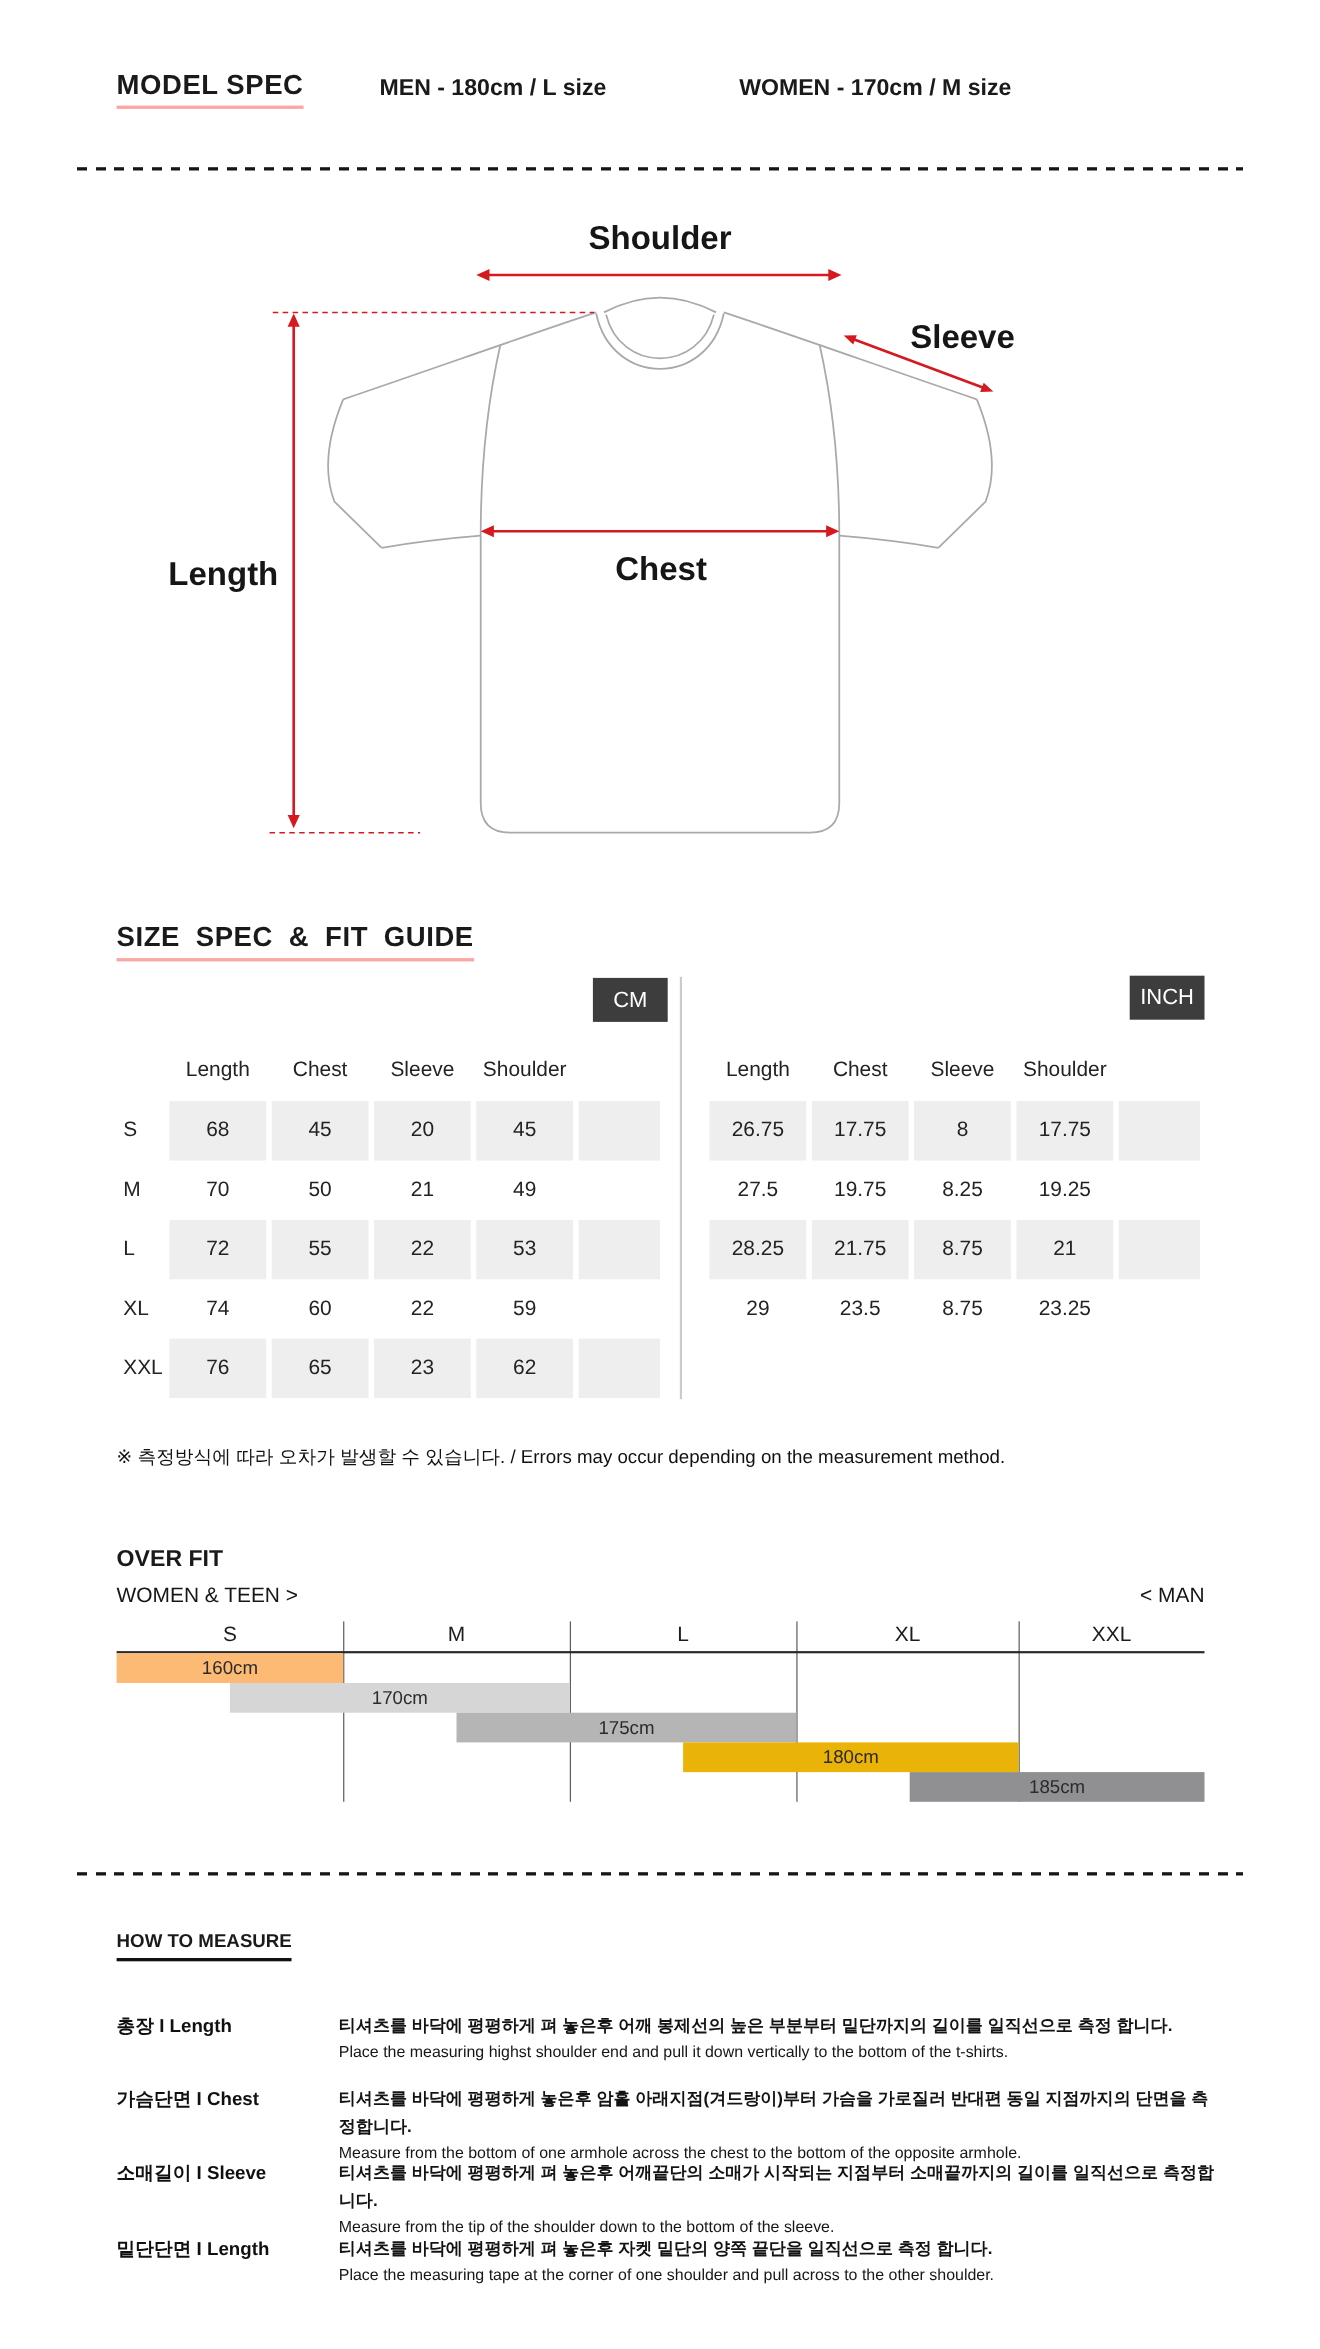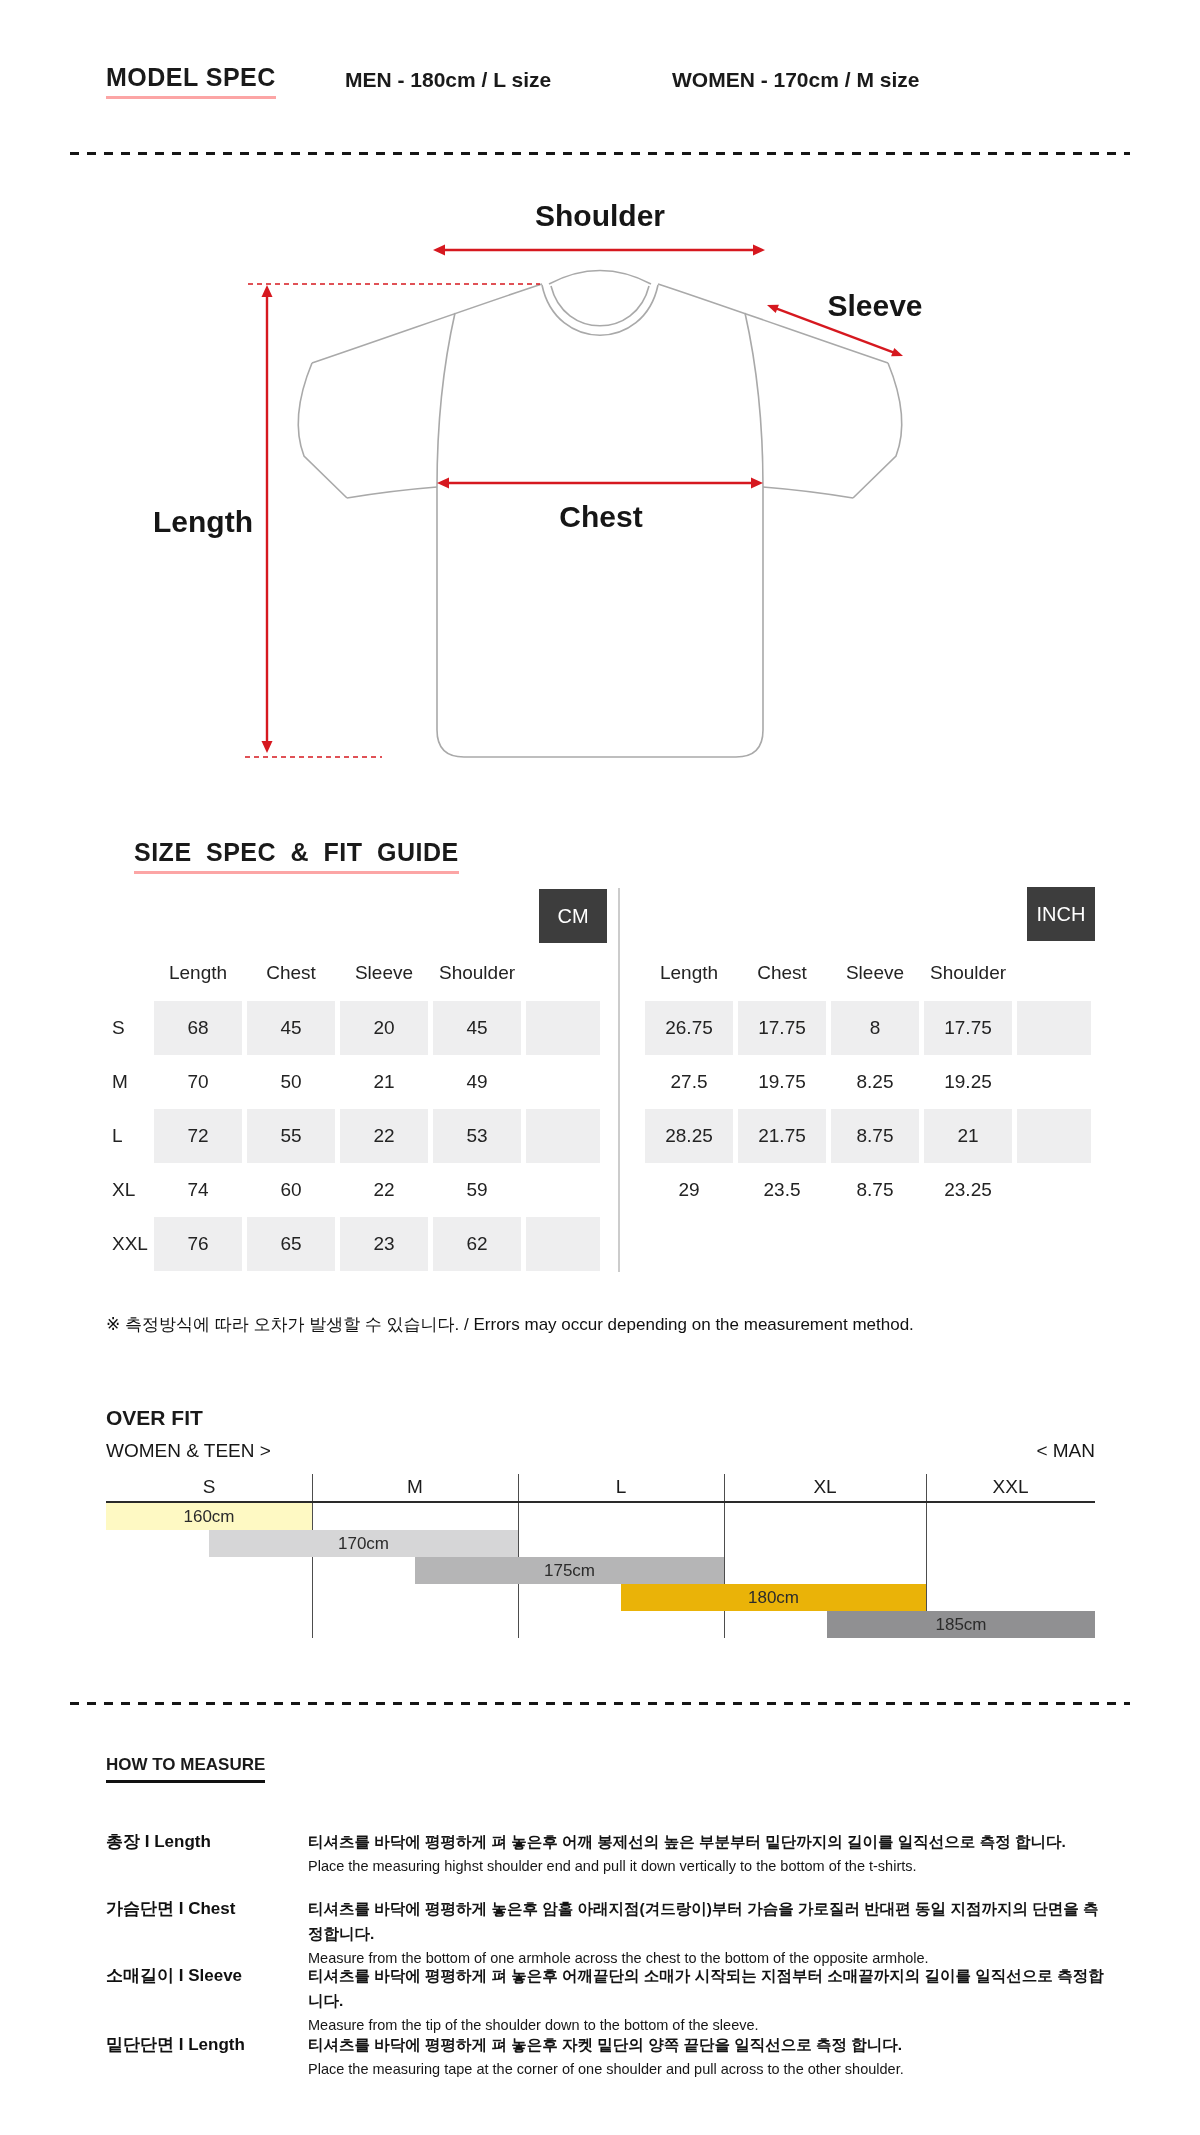--- a/index.html
+++ b/index.html
@@ -6,21 +6,21 @@
   body{font-family:"Liberation Sans","DejaVu Sans",sans-serif;color:#1a1a1a;}
   .canvas{position:relative;width:1200px;height:2135px;background:#fff;overflow:hidden;}
   .abs{position:absolute;}
 
   
   .h-title{font-size:25px;font-weight:bold;letter-spacing:.5px;border-bottom:3px solid #fca5a5;padding-bottom:4px;display:inline-block;}
   .h-sub{font-size:21px;font-weight:bold;}
   .dashline{height:3px;background:repeating-linear-gradient(to right,#161616 0 9px,transparent 9px 17px);}
 
   
-  .badge{width:68px;height:54px;background:#3d3d3d;color:#fff;font-size:20px;display:flex;align-items:center;justify-content:center;}
+  .badge{width:68px;height:40px;background:#3d3d3d;color:#fff;font-size:20px;display:flex;align-items:center;justify-content:center;}
   .vdivider{width:2px;background:#cccccc;}
   table.spec{border-collapse:separate;border-spacing:5px 0;table-layout:fixed;}
   table.spec th,table.spec td{padding:0;font-weight:normal;font-size:19px;color:#232323;text-align:center;vertical-align:middle;}
   table.spec tr.hdr th{height:56px;}
   table.spec tr.r{height:54px;}
   table.spec .lbl{text-align:left;padding-left:1px;}
   table.spec tr.stripe td{background:#eeeeef;}
   col.c-lbl{width:38px;} col.c-d{width:88px;} col.c-b{width:74px;}
 
   .note{font-size:17px;color:#111;}
@@ -90,21 +90,21 @@
       <polygon points="767,145 775.7,153.1 778.9,144.7" stroke="none"></polygon>
       <polygon points="903,196 891.1,196.3 894.3,187.9" stroke="none"></polygon>
     </g>
 
     <text x="600" y="66" text-anchor="middle" font-size="30" font-weight="bold" fill="#161616">Shoulder</text>
     <text x="875" y="156" text-anchor="middle" font-size="30" font-weight="bold" fill="#161616">Sleeve</text>
     <text x="203" y="372" text-anchor="middle" font-size="30" font-weight="bold" fill="#161616">Length</text>
     <text x="601" y="367" text-anchor="middle" font-size="30" font-weight="bold" fill="#161616">Chest</text>
   </svg>
 
-  <div class="abs h-title" style="left:106px;top:838px;word-spacing:7px;margin-left:28px;">SIZE SPEC &amp; FIT GUIDE</div>
+  <div class="abs h-title" style="left:106px;top:838px;word-spacing:7px;">SIZE SPEC &amp; FIT GUIDE</div>
 
   <div class="abs badge" style="left:539px;top:889px;">CM</div>
   <div class="abs badge" style="left:1027px;top:887px;">INCH</div>
   <div class="abs vdivider" style="left:618px;top:888px;height:384px;"></div>
 
   <table class="spec abs" style="left:106px;top:945px;width:499px;">
     <colgroup>
         <col class="c-lbl">
         <col class="c-d">
         <col class="c-d">
@@ -223,21 +223,21 @@
     <div class="fg-label" style="left:412px;width:206px;">L</div>
     <div class="fg-label" style="left:618px;width:202px;">XL</div>
     <div class="fg-label" style="left:820px;width:169px;">XXL</div>
 
     <div class="fg-line" style="left:206px;"></div>
     <div class="fg-line" style="left:412px;"></div>
     <div class="fg-line" style="left:618px;"></div>
     <div class="fg-line" style="left:820px;"></div>
     <div class="fg-rule"></div>
 
-    <div class="fg-bar" style="left: 0px; top: 31px; width: 206px; background-color: #fef9c3;">160cm</div>
+    <div class="fg-bar" style="left: 0px; top: 31px; width: 206px; background-color: #fdba74;">160cm</div>
     <div class="fg-bar" style="left: 103px; top: 58px; width: 309px; background-color: rgb(214, 214, 215);">170cm</div>
     <div class="fg-bar" style="left: 309px; top: 85px; width: 309px; background-color: rgb(181, 181, 182);">175cm</div>
     <div class="fg-bar" style="left: 515px; top: 112px; width: 305px; background-color: #eab308;">180cm</div>
     <div class="fg-bar" style="left: 721px; top: 139px; width: 268px; background-color: rgb(144, 144, 146);">185cm</div>
   </div>
 
   <div class="abs dashline" style="left:70px;top:1702px;width:1060px;"></div>
 
   <div class="abs htm-title" style="left:106px;top:1755px;">HOW TO MEASURE</div>
 

